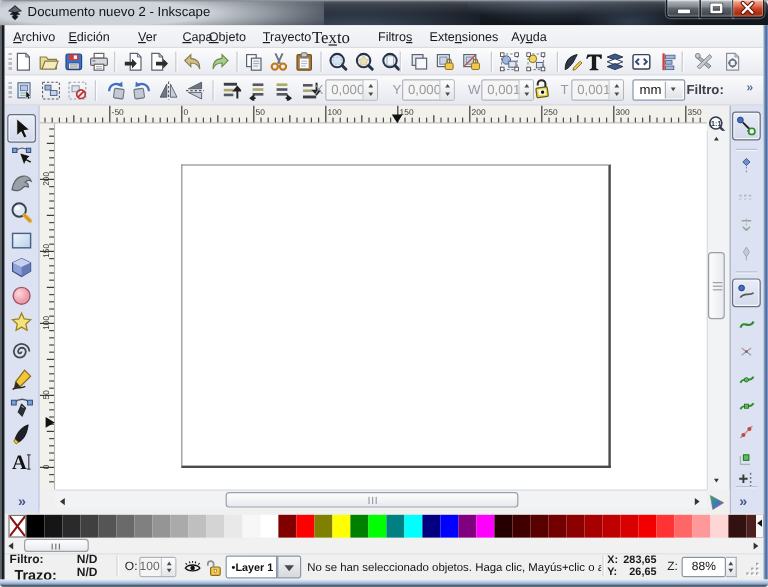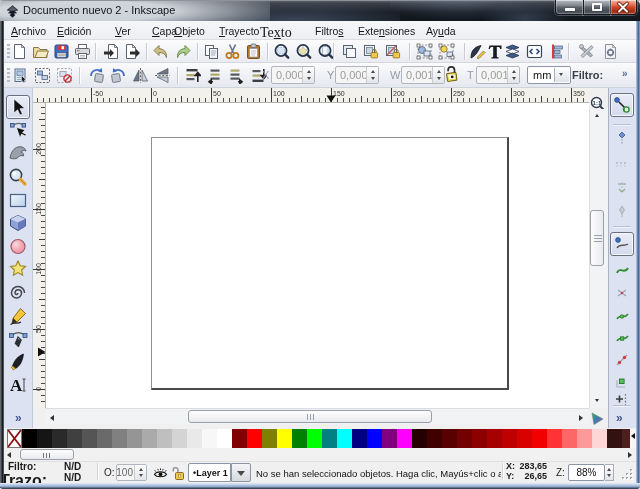--- a/index.html
+++ b/index.html
@@ -693,21 +693,21 @@
 <div class="abs" style="left:630px;top:429px;width:6px;height:19px;background:#f6f6f6;"></div>
 <div class="la" style="left:631px;top:433px;border-right-color:#111;"></div>
 <div class="abs" style="left:4px;top:449px;width:632px;height:12px;background:#f1f1f1;"></div>
 <div class="la" style="left:7px;top:452px;"></div>
 <div class="ra" style="left:628px;top:452px;"></div>
 <div class="abs" style="left:20px;top:449px;width:54px;height:11px;background:linear-gradient(#fdfdfd,#e9eaee);border:1px solid #9aa0aa;border-radius:3px;box-sizing:border-box;">
       <div class="abs" style="left:22px;top:2.5px;width:1px;height:5px;background:#777;box-shadow:3px 0 0 #777,6px 0 0 #777;"></div>
     </div>
 <div class="abs" style="left:4px;top:461px;width:632px;height:22px;background:#f0f0f0;border-top:1px solid #e0e0e0;box-sizing:border-box;"></div>
 <div class="abs" style="left:8px;top:461px;font-size:10px;font-weight:bold;color:#1a1a1a;">Filtro:</div>
-<div class="abs" style="left:0;top:472px;font-size:16px;font-weight:bold;color:#1a1a1a;text-decoration:underline;">Trazo:</div>
+<div class="abs" style="left:12px;top:472px;font-size:12px;font-weight:bold;color:#1a1a1a;text-decoration:underline;">Trazo:</div>
 <div class="abs" style="left:64px;top:461px;font-size:10px;font-weight:bold;color:#1a1a1a;">N/D</div>
 <div class="abs" style="left:64px;top:472px;font-size:10px;font-weight:bold;color:#1a1a1a;">N/D</div>
 <div class="abs" style="left:97px;top:463px;width:1px;height:17px;background:#d4d4d4;box-shadow:1px 0 0 #fff;"></div>
 <div class="abs" style="left:104px;top:467px;font-size:10px;color:#222;">O:</div>
 <div class="spin" style="left:116px;top:464px;width:31px;height:17px;">
       <span class="v" style="left:auto;right:13px;top:2px;color:#666;font-size:10px;">100</span>
       <span class="ud">
         <span class="ua" style="right:3px;top:3px;"></span>
         <span class="da" style="right:3px;bottom:3px;"></span>
       </span>

